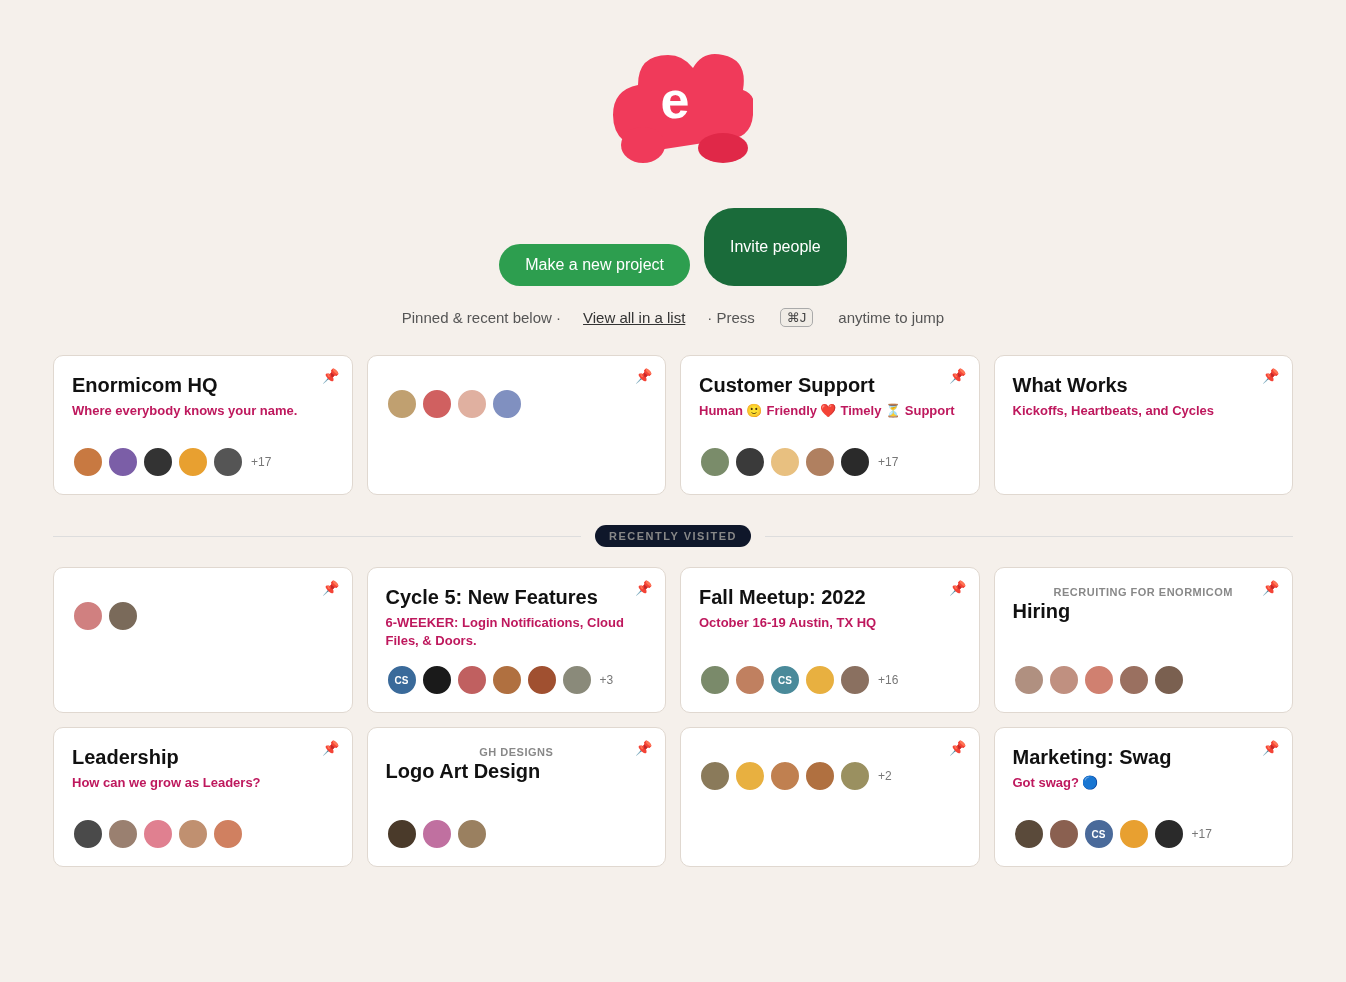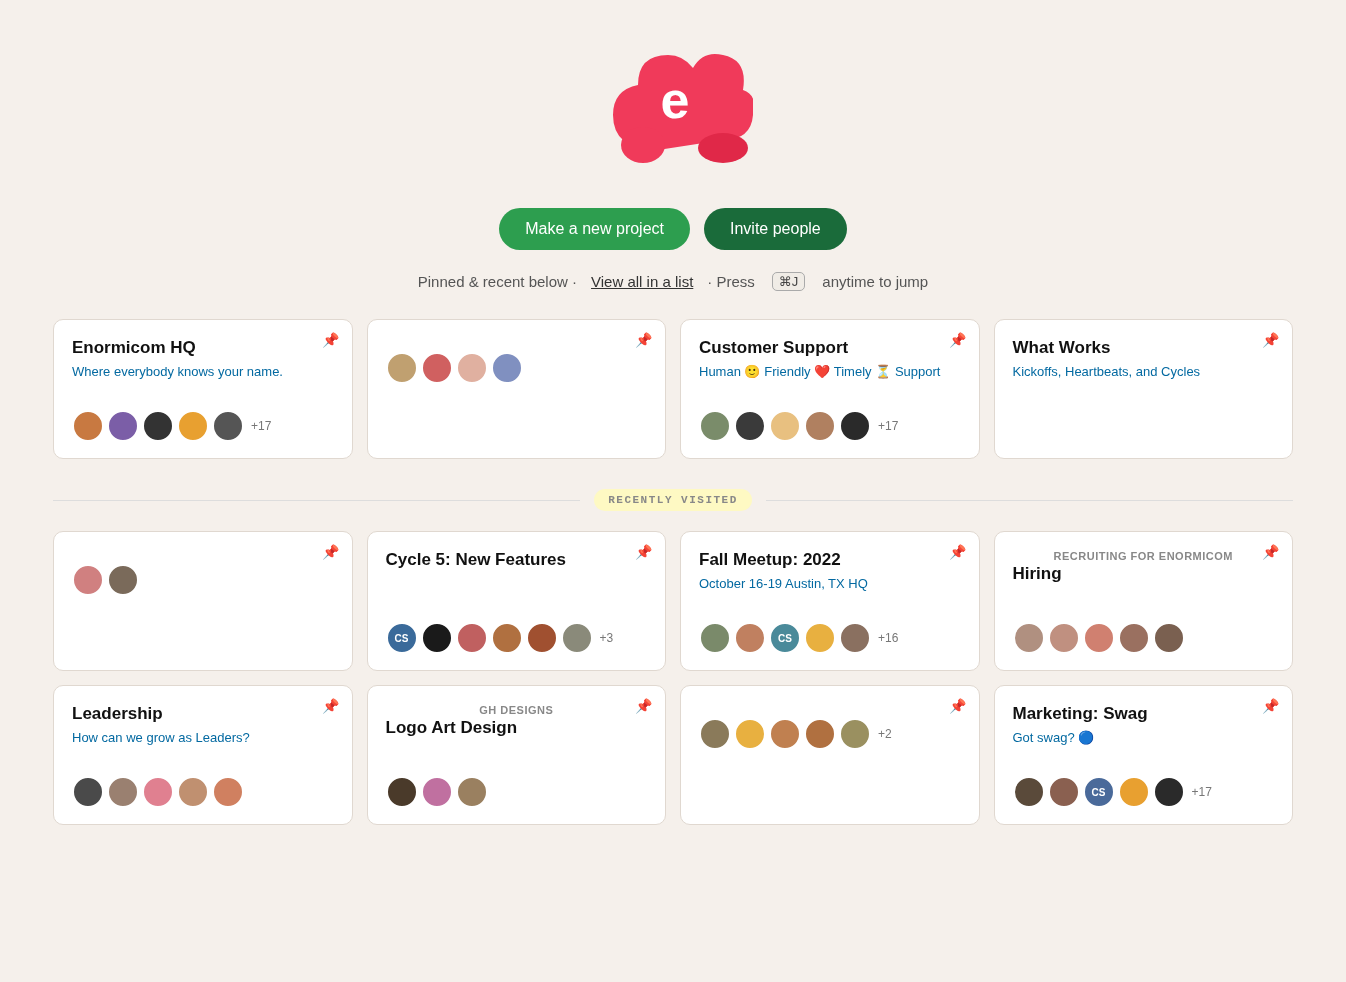--- a/index.html
+++ b/index.html
@@ -32,37 +32,38 @@
     }
     .btn-new-project {
       background: #2d9e4f;
       color: white;
       border: none;
       border-radius: 30px;
       padding: 12px 26px;
       font-size: 16px;
       font-weight: 500;
       cursor: pointer;
+      margin-top: 36px;
     }
     .btn-invite {
       background: #1a6b3a;
       color: white;
       border: none;
       border-radius: 30px;
       padding: 12px 26px;
       font-size: 16px;
       font-weight: 500;
       cursor: pointer;
     }
     .subtitle {
       font-size: 15px;
       color: #555;
       display: flex;
       align-items: center;
-      gap: 14px;
+      gap: 22px;
     }
     .subtitle a {
       color: #333;
       text-decoration: underline;
     }
     .kbd {
       display: inline-flex;
       align-items: center;
       border: 1.5px solid #aaa;
       border-radius: 5px;
@@ -88,29 +89,30 @@
       padding: 18px 18px 16px;
       position: relative;
       cursor: pointer;
       min-height: 140px;
       display: flex;
       flex-direction: column;
       justify-content: space-between;
     }
     .card-top { flex: 1; }
     .card-title {
-      font-size: 17px;
+      font-size: 20px;
       font-weight: 700;
       color: #111;
       margin-bottom: 5px;
     }
     .card-subtitle {
       font-size: 13px;
-      color: #0369a1;
+      color: #be185d;
       line-height: 1.4;
+      font-weight: bold;
     }
     .card-parent-label {
       font-size: 11px;
       color: #888;
       text-transform: uppercase;
       letter-spacing: 0.5px;
       margin-bottom: 2px;
       font-weight: 600;
       text-align: center;
     }
@@ -165,24 +167,23 @@
     .divider-line {
       flex: 1;
       height: 1px;
       background: #ddd;
     }
     .divider-label {
       font-size: 11px;
       font-weight: 700;
       color: #888;
       letter-spacing: 1.5px;
-      background: #fef9c3;
+      background: #0f172a;
       padding: 5px 14px;
       border-radius: 20px;
-      font-family: Liberation Mono, monospace;
     }
     .recent-section {
       max-width: 1240px;
       margin: 0 auto;
     }
   </style>
 </head>
 <body>
 
 <div class="header">
@@ -279,20 +280,21 @@
         <span class="pin-icon-gray" style="font-size: 14px;">📌</span>
         <div class="avatars">
           <div class="avatar" style="background: rgb(208, 128, 128);"></div>
           <div class="avatar" style="background: rgb(122, 106, 90);"></div>
         </div>
       </div>
       <div class="card">
         <span class="pin-icon-gray" style="font-size: 14px;">📌</span>
         <div class="card-top">
           <div class="card-title">Cycle 5: New Features</div>
+          <div class="card-subtitle">6-WEEKER: Login Notifications, Cloud Files, &amp; Doors.</div>
         </div>
         <div class="avatars">
           <div class="avatar" style="background: rgb(58, 106, 154); color: white; font-size: 10px;">CS</div>
           <div class="avatar" style="background: rgb(26, 26, 26);"></div>
           <div class="avatar" style="background: rgb(192, 96, 96);"></div>
           <div class="avatar" style="background: rgb(176, 112, 64);"></div>
           <div class="avatar" style="background: rgb(160, 80, 48);"></div>
           <div class="avatar" style="background: rgb(138, 138, 122);"></div>
           <span class="avatar-count">+3</span>
         </div>

